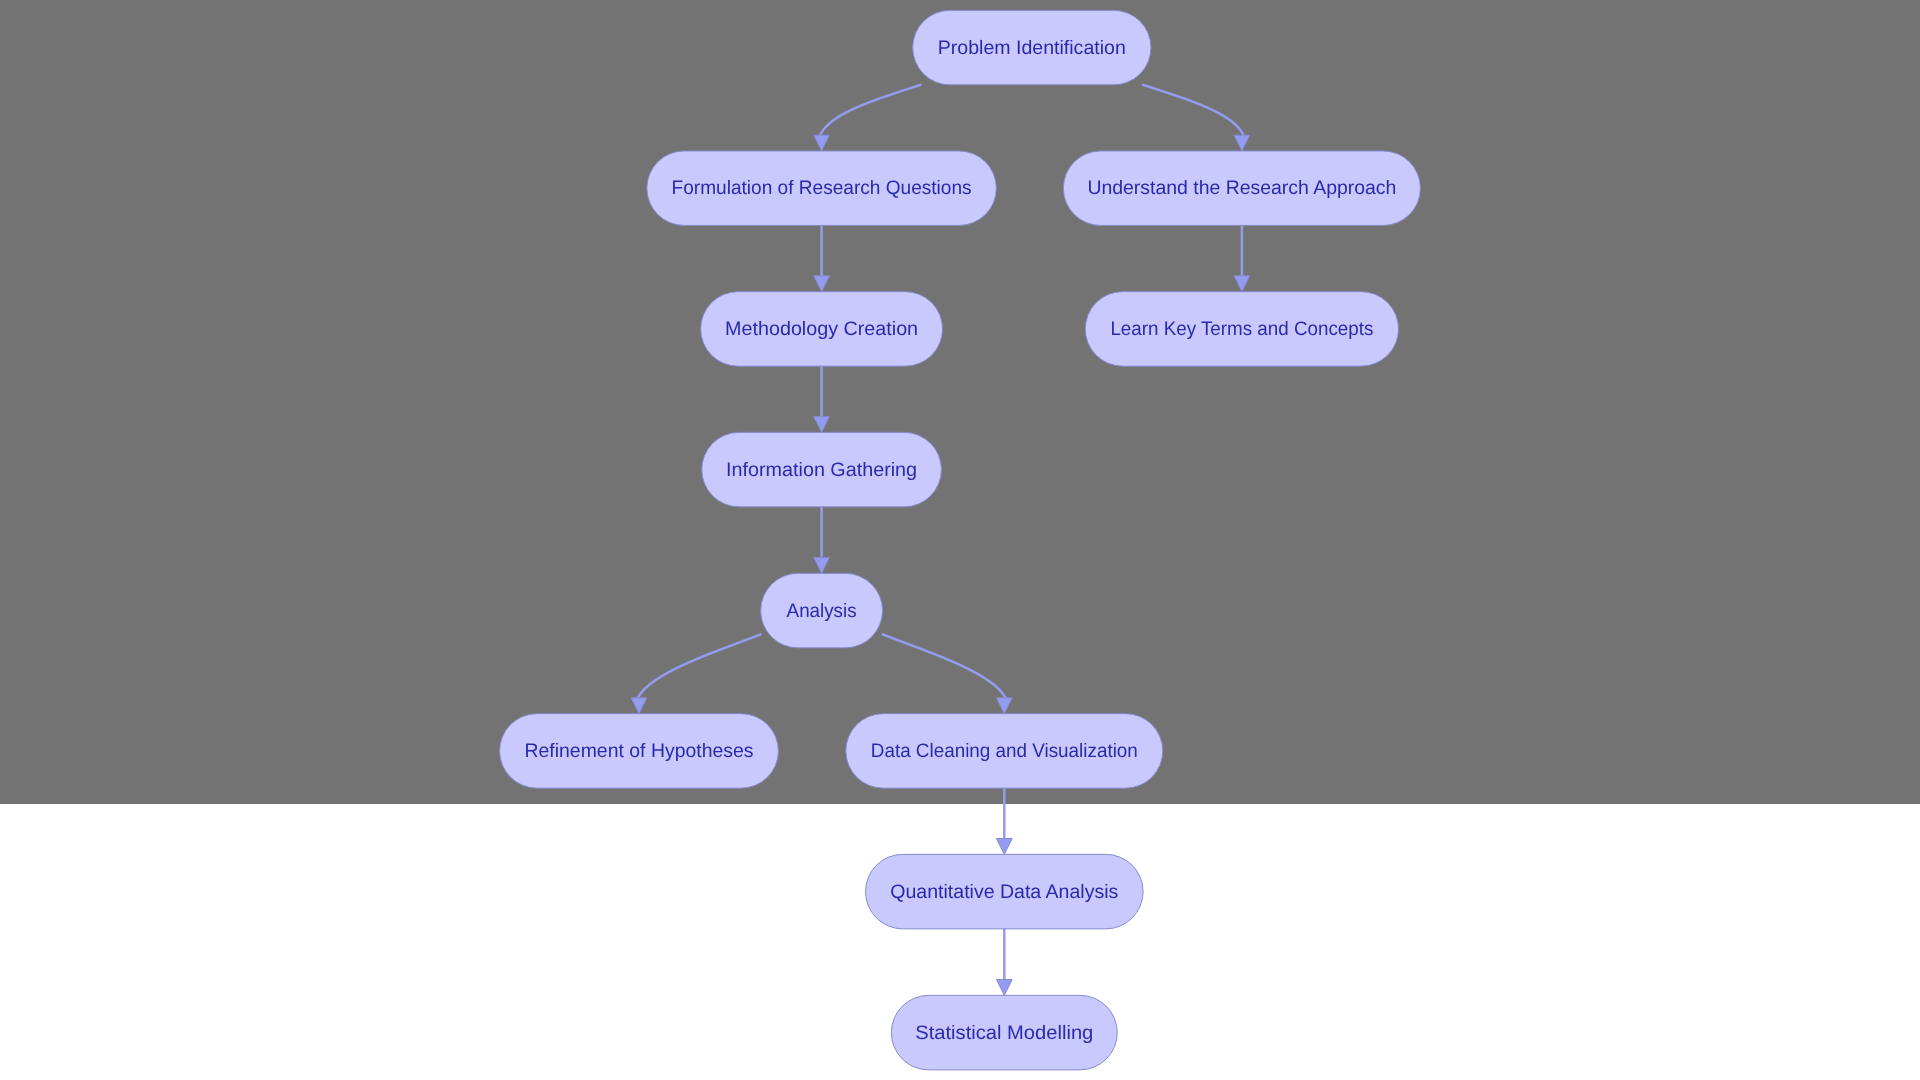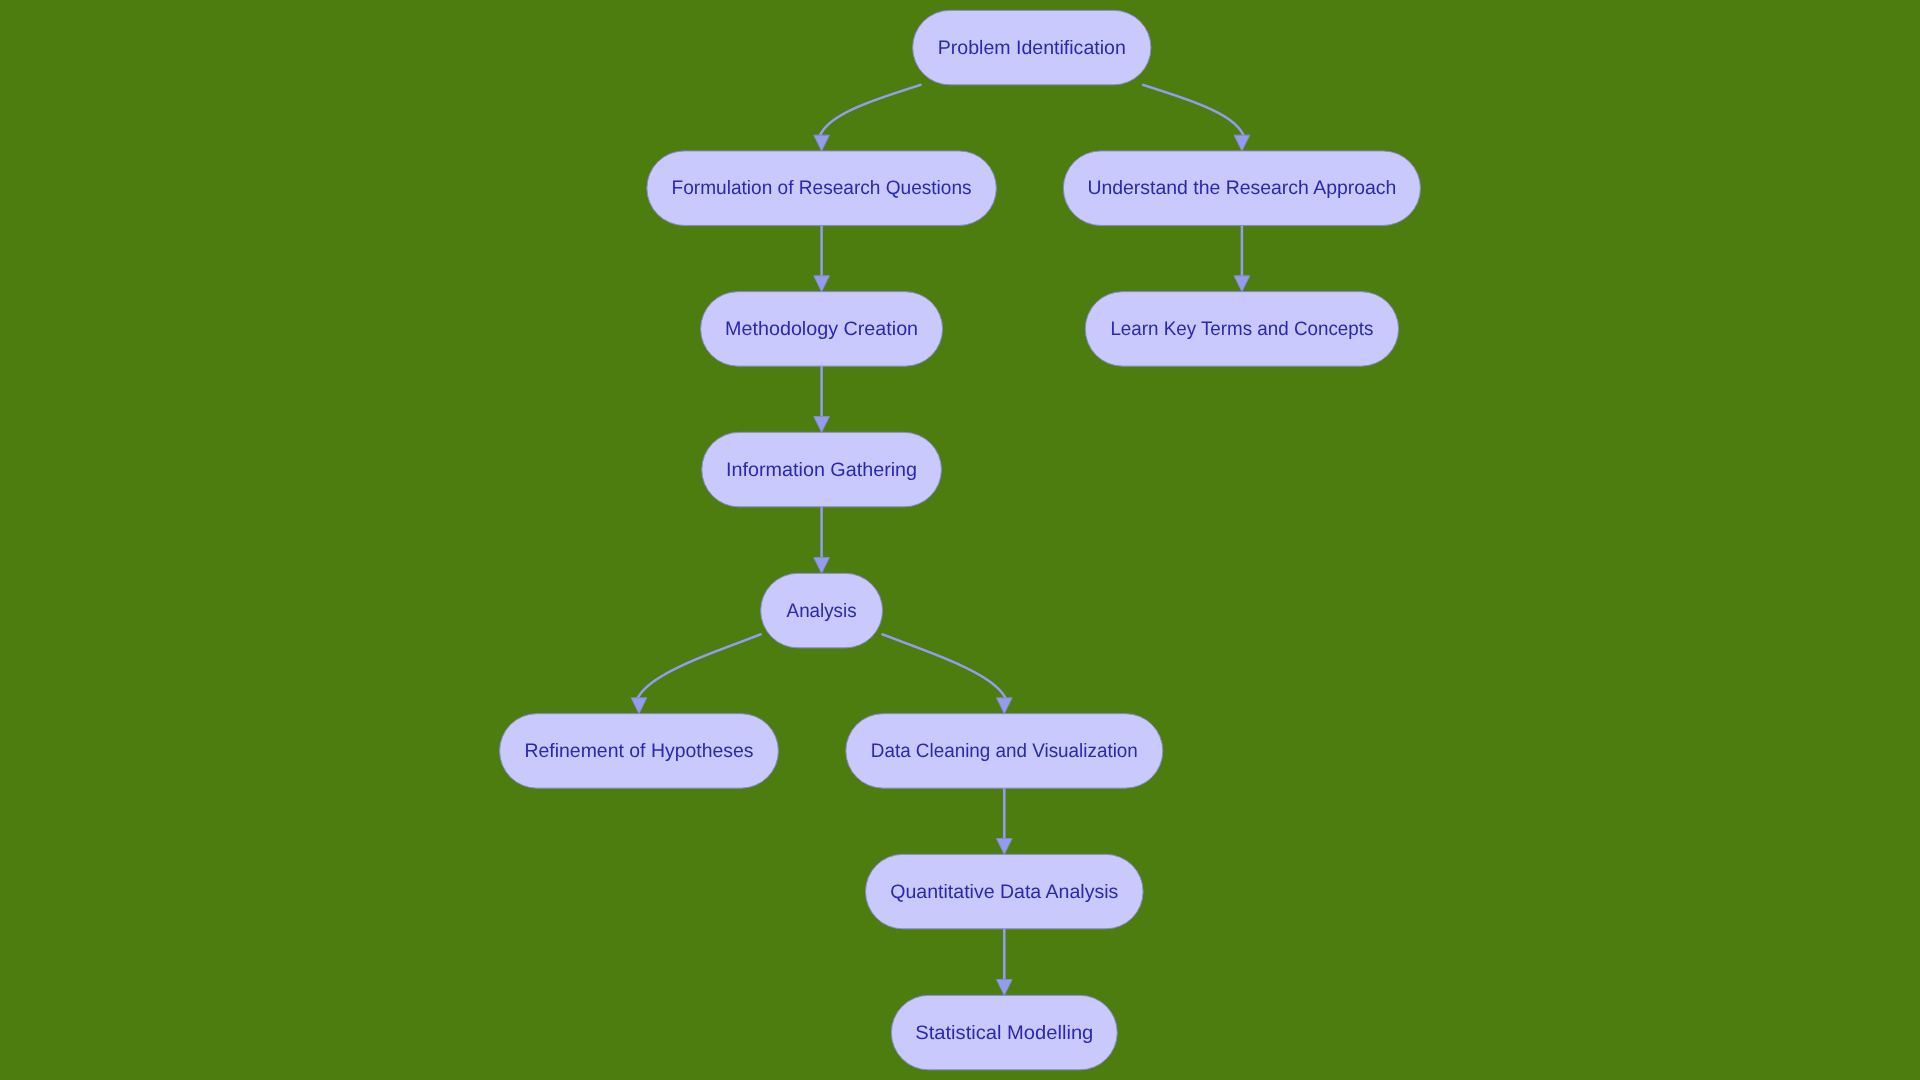--- a/index.html
+++ b/index.html
@@ -1,16 +1,16 @@
 <!DOCTYPE html>
 <html><head>
 <meta charset="utf-8">
 <style>
   html,body{margin:0;padding:0;background:#ffffff;width:1920px;height:1080px;overflow:hidden;}
-  #chart{position:relative;width:1920px;height:1080px;background:#4d7c0f;}
+  #chart{position:relative;width:1920px;height:804px;background:#737373;}
   svg#flow{position:absolute;left:0;top:0;display:block;will-change:transform;}
   .node-label{
     font-family:"Liberation Sans",sans-serif;
     font-size:19.5px;
     font-weight:400;
     letter-spacing:0px;
     text-anchor:middle;
     dominant-baseline:central;
     -webkit-font-smoothing:antialiased;
     text-rendering:geometricPrecision;

